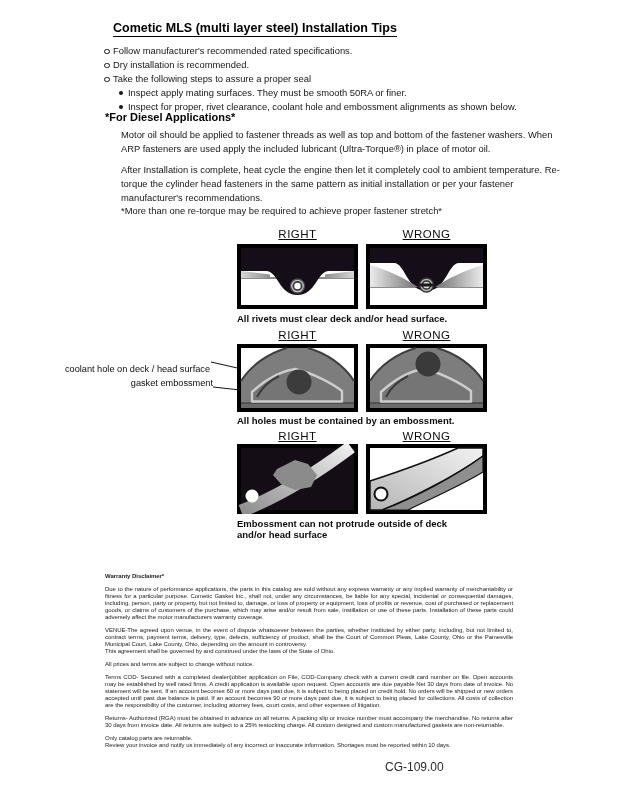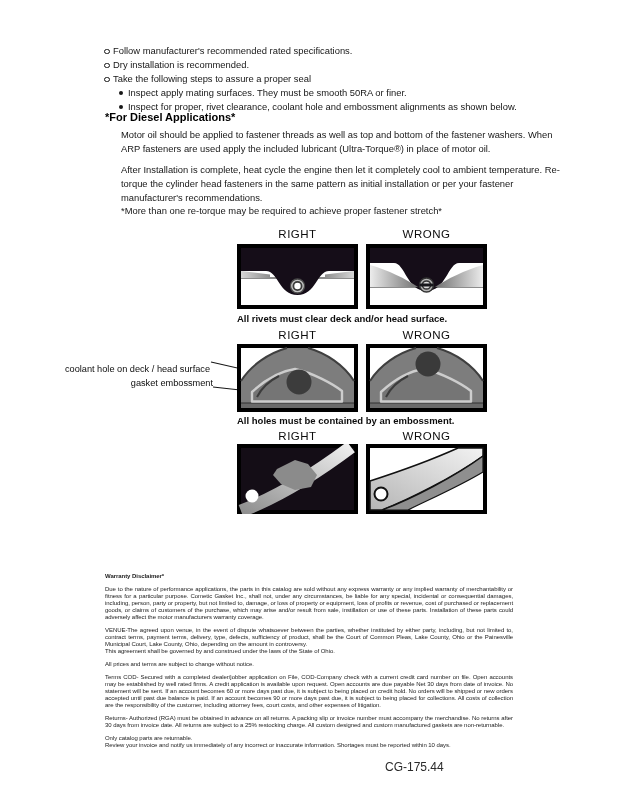--- a/index.html
+++ b/index.html
@@ -34,21 +34,21 @@
     position:absolute;left:105px;top:111px;
     font-size:11px;font-weight:bold;color:#000;white-space:nowrap;
   }
   .para{position:absolute;left:121px;width:445px;font-size:9.4px;line-height:14px;}
   .p1{top:128px;}
   .p2{top:163px;}
   .p-note{top:204px;white-space:nowrap;}
   
   .dg-header{
     position:absolute;width:121px;text-align:center;
-    font-size:11.5px;letter-spacing:0.5px;color:#0c0c0c;white-space:nowrap;
+    font-size:11.5px;letter-spacing:0.5px;color:#0c0c0c;white-space:nowrap;text-decoration:underline;
   }
   .dg-img{position:absolute;width:121px;display:block;}
   .dg-caption{
     position:absolute;left:237px;
     font-size:9.5px;font-weight:bold;line-height:11px;color:#0c0c0c;width:260px;
   }
   .callout{
     position:absolute;text-align:right;
     font-size:9.2px;line-height:10.5px;color:#0c0c0c;
   }
@@ -65,20 +65,21 @@
   .cg-number{
     position:absolute;left:385px;top:760px;
     font-size:12px;color:#2a2a2a;white-space:nowrap;
   }
 </style>
 </head>
 <body>
 
 <div class="page">
 
+  <div class="title">Cometic MLS (multi layer steel) Installation Tips</div>
 
   <div class="bullets">
     <div class="b-item">Follow manufacturer's recommended rated specifications.</div>
     <div class="b-item">Dry installation is recommended.</div>
     <div class="b-item">Take the following steps to assure a proper seal</div>
     <div class="sb-item">Inspect apply mating surfaces.  They must be smooth 50RA or finer.</div>
     <div class="sb-item">Inspect for proper, rivet clearance, coolant hole and embossment alignments as shown below.</div>
   </div>
 
   <div class="diesel-heading">*For Diesel Applications*</div>
@@ -194,28 +195,29 @@
           <stop offset="0" stop-color="#b5b5b5"></stop>
           <stop offset="1" stop-color="#f2f2f2"></stop>
         </linearGradient>
     </defs>
     <rect x="2" y="2" width="117" height="66" fill="#ffffff" stroke="#000" stroke-width="4"></rect>
     <path d="M4,37 C35,27 72,13 92,4 L117,4 L117,12 C86,34 42,56 16,66 L4,66 Z" fill="url(#bnd2)" stroke="#111" stroke-width="1.5"></path>
     <path d="M16,66 C46,55 90,32 117,12 L117,28 C94,42 62,56 42,66 Z" fill="#8f8f8f" stroke="#111" stroke-width="1.2"></path>
     <circle cx="15" cy="50" r="6.5" fill="#ffffff" stroke="#111" stroke-width="2"></circle>
   </svg>
 
+  <div class="dg-caption" style="top:518px;width:215px;">Embossment can not protrude outside of deck and/or head surface</div>
 
   <div class="fineprint">
     <p class="fp-head">Warranty Disclaimer*</p>
     <p>Due to the nature of performance applications, the parts in this catalog are sold without any express warranty or any implied warranty of merchantability or fitness for a particular purpose.  Cometic Gasket Inc., shall not, under any circumstances, be liable for any special, incidental or consequential damages, including, person, party or property, but not limited to, damage, or loss of property or equipment, loss of profits or revenue, cost of purchased or replacement goods, or claims of customers of the purchase, which may arise and/or result from sale, instillation or use of these parts.  Installation of these parts could adversely affect the motor manufacturers warranty coverage.</p>
     <p class="tight">VENUE-The agreed upon venue, in the event of dispute whatsoever between the parties, whether instituted by either party, including, but not limited to, contract terms, payment terms, delivery, type, defects, sufficiency of product, shall be the Court of Common Pleas, Lake County, Ohio or the Painesville Municipal Court, Lake County, Ohio, depending on the amount in controversy.</p>
     <p>This agreement shall be governed by and construed under the laws of the State of Ohio.</p>
     <p>All prices and terms are subject to change without notice.</p>
     <p>Terms COD- Secured with a completed dealer/jobber application on File, COD-Company check with a current credit card number on file.  Open accounts may be established by well rated firms.  A credit application is available upon request.  Open accounts are due payable Net 30 days from date of invoice.  No statement will be sent.  If an account becomes 60 or more days past due, it is subject to being placed on credit hold.  No orders will be shipped or new orders accepted until past due balance is paid.  If an account becomes 90 or more days past due, it is subject to being placed for collections.  All costs of collection are the responsibility of the customer, including attorney fees, court costs, and other expenses of litigation.</p>
     <p>Returns- Authorized (RGA) must be obtained in advance on all returns.  A packing slip or invoice number must accompany the merchandise.  No returns after 30 days from invoice date.  All returns are subject to a 25% restocking charge.  All custom designed and custom manufactured gaskets are non-returnable.</p>
     <p class="tight">Only catalog parts are returnable.</p>
     <p class="tight">Review your invoice and notify us immediately of any incorrect or inaccurate information.  Shortages must be reported within 10 days.</p>
   </div>
 
-  <div class="cg-number">CG-175.44</div>
+  <div class="cg-number">CG-109.00</div>
 
 </div>
 
 </body></html>

